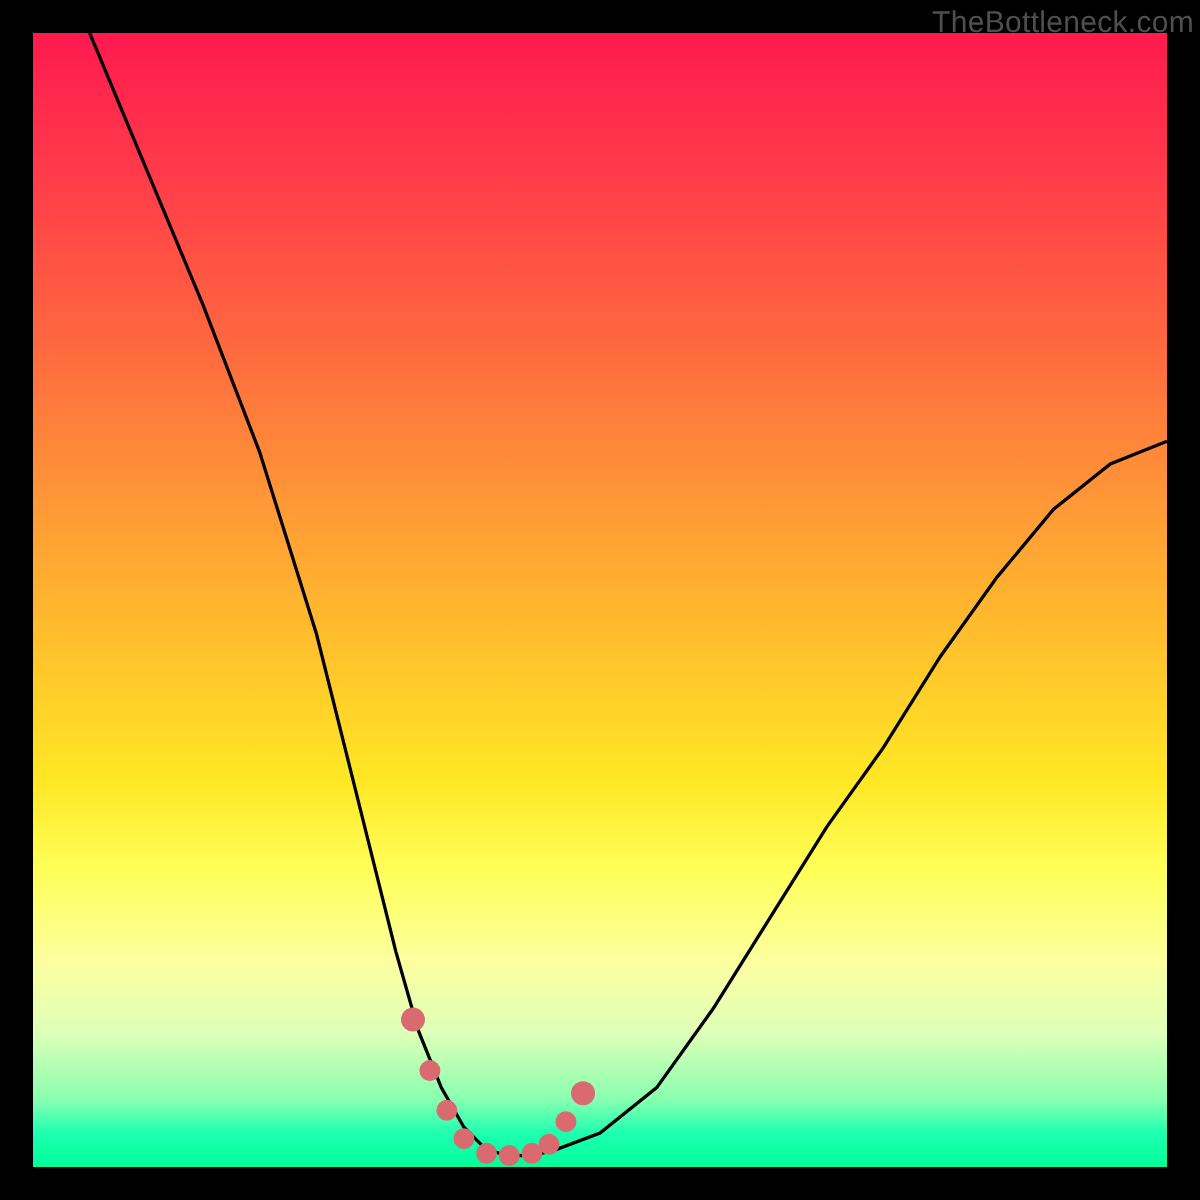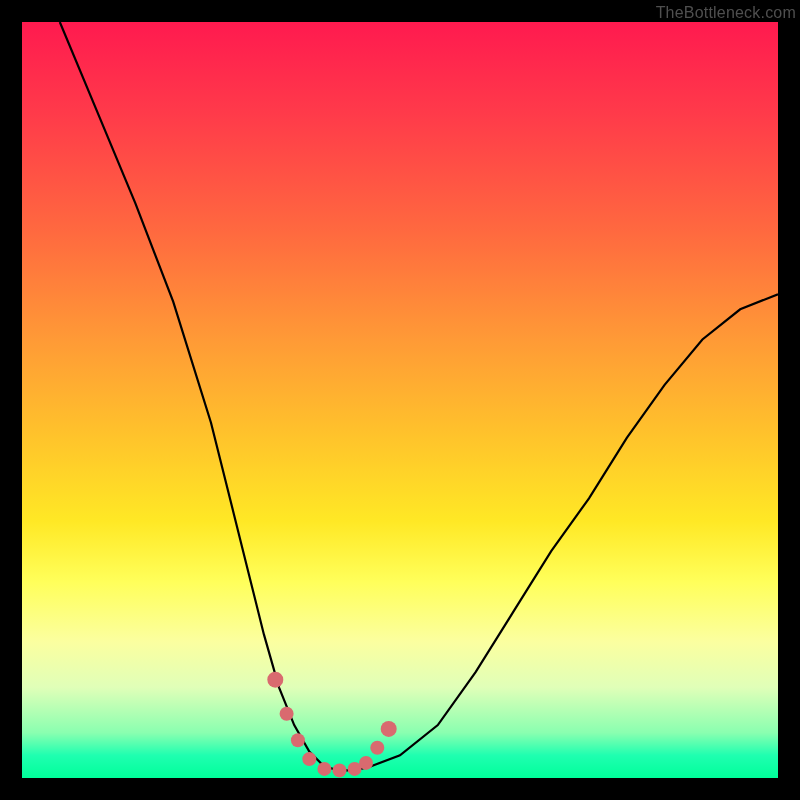--- a/index.html
+++ b/index.html
@@ -31,21 +31,21 @@
       #8affb0 94%,
       #1fffb0 97%,
       #00ff9a 100%
     );
   }
   .watermark {
     position: absolute;
     top: 4px;
     right: 4px;
     color: #4f4f4f;
-    font-size: 16px;
+    font-size: 20px;
     font-weight: 500;
     letter-spacing: 0.2px;
     user-select: none;
     margin-left: 12px;
   }
   svg {
     position: absolute;
     left: 0;
     top: 0;
   }

